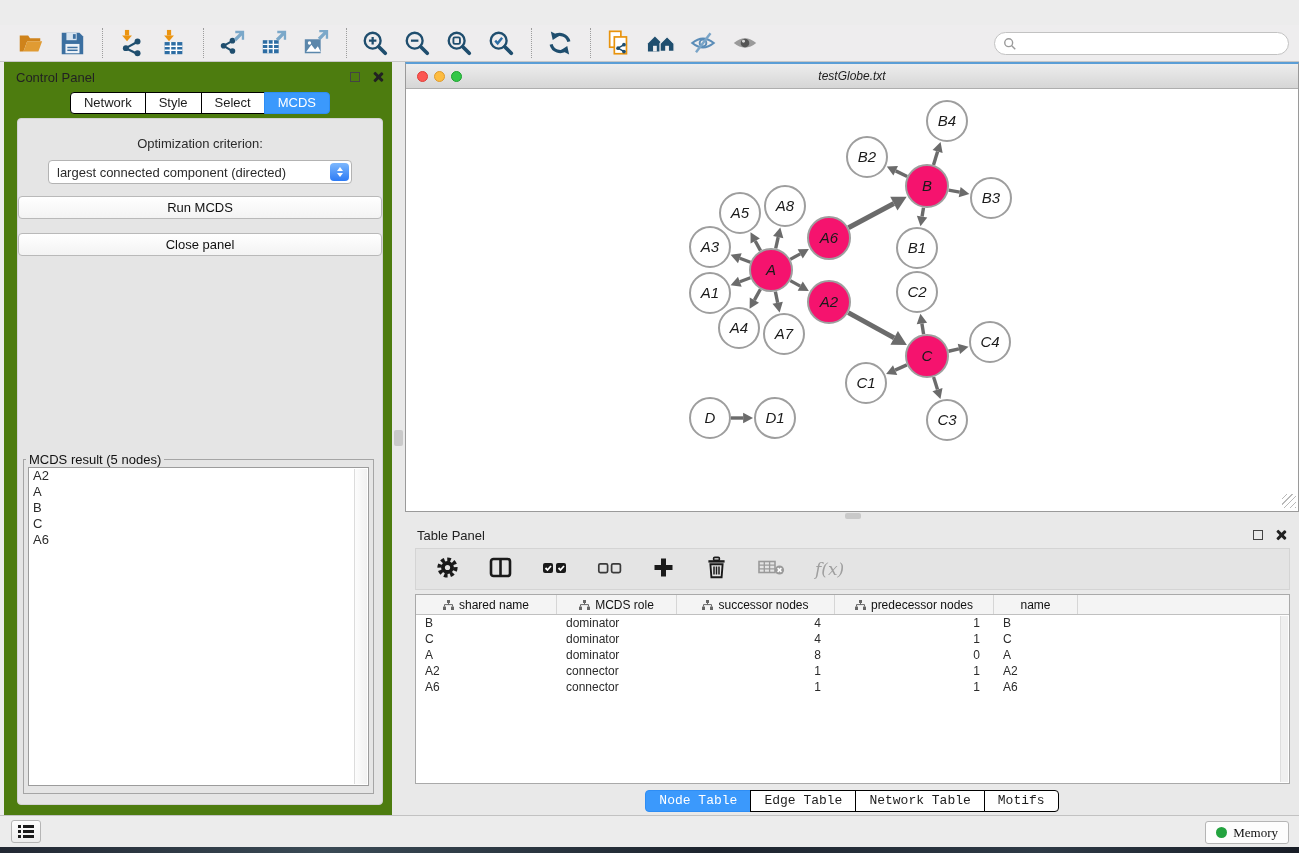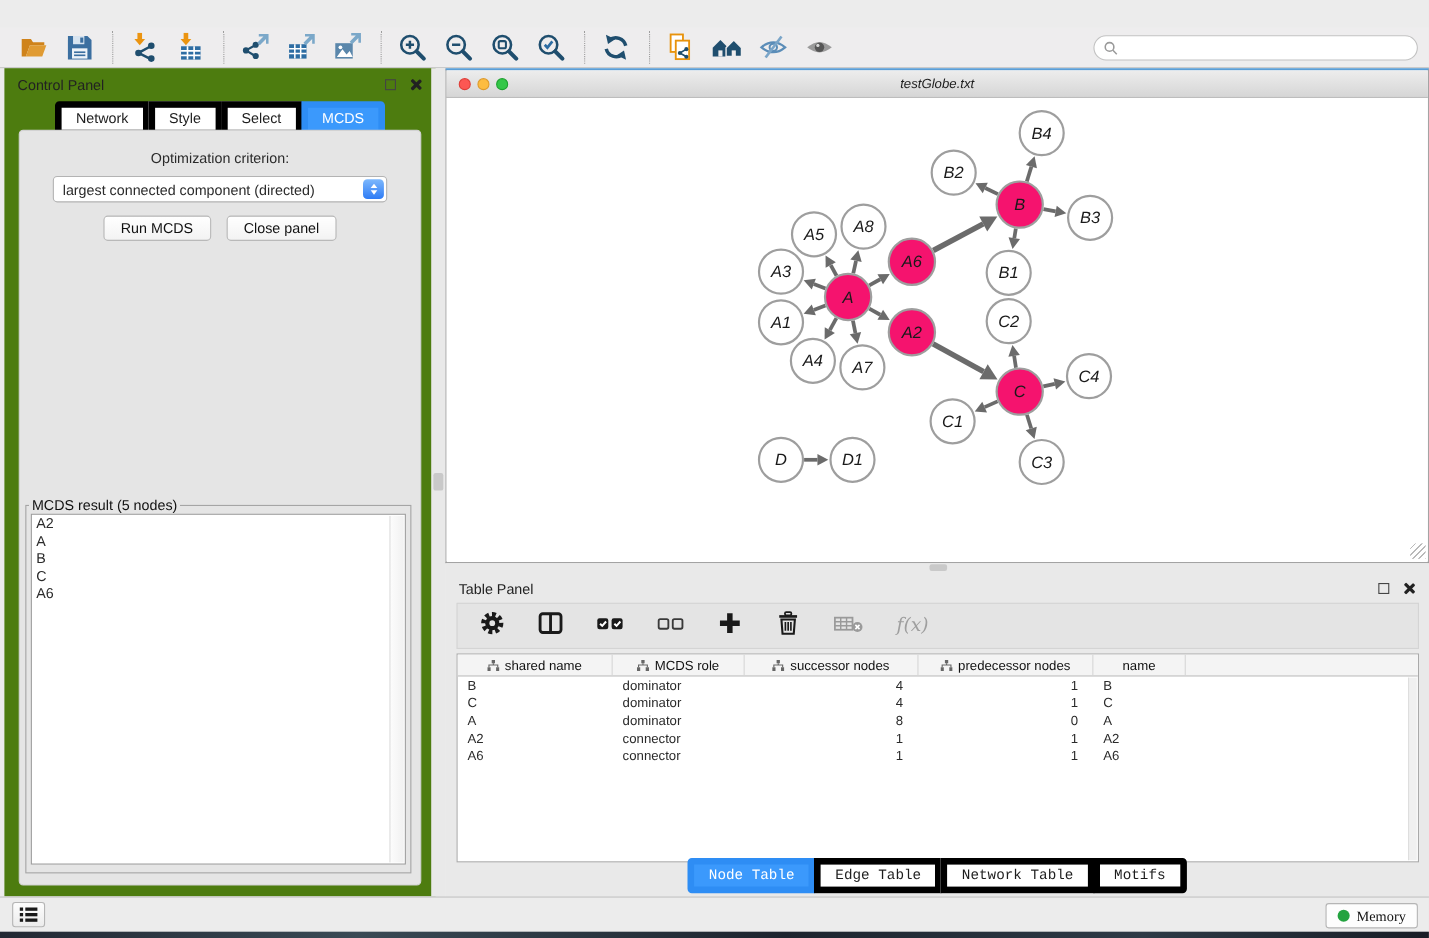--- a/index.html
+++ b/index.html
@@ -34,37 +34,37 @@
   .control-panel { position:absolute; left:4px; top:0; width:392px; height:753px; background:#4d7c0f; }
   .panel-header { height:30px; display:flex; align-items:center; padding:0 12px; font-size:13px; color:#222; }
   .panel-header .spacer { flex:1; }
   .float-box { width:10px; height:10px; border:1.5px solid #444; display:inline-block; margin-right:12px; }
   .close-x { width:12px; height:12px; display:inline-block; position:relative; }
   .close-x::before, .close-x::after { content:""; position:absolute; left:5px; top:0; width:2.5px; height:12px; background:#222; border-radius:1px; }
   .close-x::before { transform:rotate(45deg); }
   .close-x::after { transform:rotate(-45deg); }
 
   .tabgroup { display:flex; justify-content:center; }
-  .tab { background:#fff; border:6px solid #000000; padding:2px 13px; font-size:13px; color:#1d1d1d;
+  .tab { background:#fff; border:1px solid #000000; padding:2px 13px; font-size:13px; color:#1d1d1d;
     margin-left:-1px; text-align:center; cursor:default; line-height:16px; }
   .tab:first-child { border-radius:4px 0 0 4px; margin-left:0; }
   .tab:last-child { border-radius:0 4px 4px 0; }
   .tab.active { background:#3b99fc; border-color:#2e8df4; color:#fff; }
 
   .cp-content { position:absolute; left:13px; right:13px; top:56px; bottom:10px; background:#e5e5e5;
     border:1px solid #d2d2d2; border-radius:4px; }
   .opt-label { text-align:center; margin-top:17px; font-size:13px; }
   .combo { width:304px; height:24px; margin:9px auto 0; background:#fff; border:1px solid #b3b3b3;
     border-radius:4px; display:flex; align-items:center; }
   .combo .combo-text { flex:1; font-size:13px; padding-left:8px; white-space:nowrap; overflow:hidden; }
   .stepper { width:19px; height:18px; margin:2px 2px 2px 0; border-radius:4px;
     background:linear-gradient(#7db8fd,#2d7bf5); display:flex; flex-direction:column; align-items:center; justify-content:center; gap:2px; }
   .tri-up { width:0; height:0; border-left:3.5px solid transparent; border-right:3.5px solid transparent; border-bottom:4px solid #fff; }
   .tri-down { width:0; height:0; border-left:3.5px solid transparent; border-right:3.5px solid transparent; border-top:4px solid #fff; }
-  .btn-row { display:flex; justify-content:center; gap:14px; margin-top:12px; }
+  .btn-row { display:flex; justify-content:center; gap:14px; margin-top:12px;flex-direction:column; }
   .btn { background:linear-gradient(#ffffff,#f3f3f3); border:1px solid #b9b9b9; border-radius:4px;
     font-size:13px; padding:3px 15px; color:#111; font-family:"Liberation Sans",sans-serif; }
 
   .result-box { position:absolute; left:5px; right:8px; top:333px; height:342px; border:1px solid #a5a5a5; }
   .result-box legend { font-size:13px; padding:0 3px; margin-left:2px; color:#111; }
   .listbox { position:absolute; left:4px; right:4px; top:0; bottom:7px; background:#fff; border:1px solid #9c9c9c; }
   .list-item { font-size:13px; line-height:16px; padding-left:4px; }
   .list-scroll { position:absolute; top:1px; bottom:1px; right:1px; width:13px; border-left:1px solid #dcdcdc;
     background:linear-gradient(90deg,#fcfcfc,#f1f1f1); }
 

